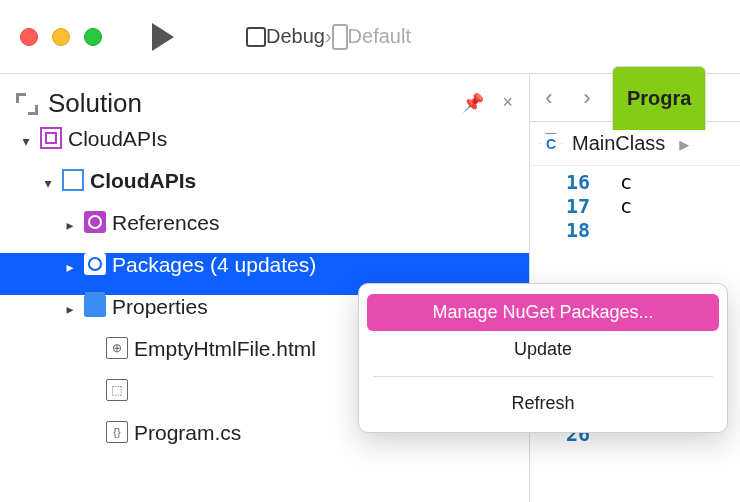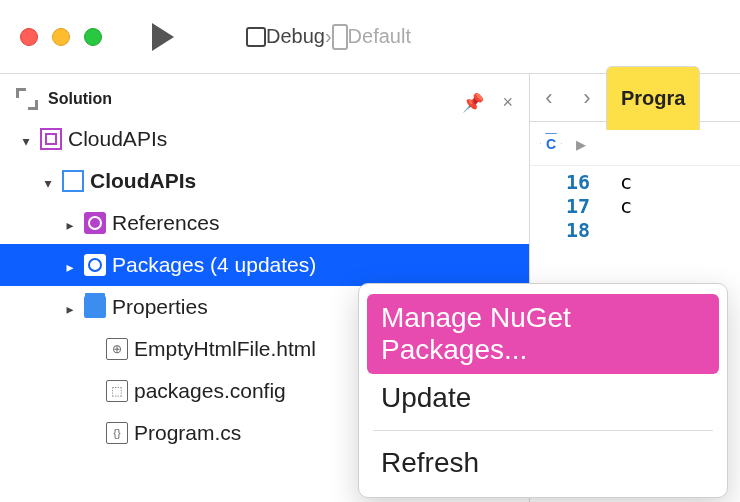--- a/index.html
+++ b/index.html
@@ -80,33 +80,33 @@
   }
   .sol-icon {
     width: 22px; height: 22px;
     margin-right: 10px;
     background:
       linear-gradient(#888 0 0) top left/10px 3px no-repeat,
       linear-gradient(#888 0 0) top left/3px 10px no-repeat,
       linear-gradient(#888 0 0) bottom right/10px 3px no-repeat,
       linear-gradient(#888 0 0) bottom right/3px 10px no-repeat;
   }
-  .sol-title { font-weight: 700; font-size: 16px; }
+  .sol-title { font-weight: 400; font-size: 26px; }
   .pin, .xclose {
     position: absolute; top: 14px;
     color: #888; font-size: 18px;
     cursor: default;
   }
   .pin { right: 44px; }
   .xclose { right: 16px; }
 
   
   .tree { font-size: 21px; user-select: none; }
   .row {
-    display: flex; align-items: center;
+    display: flex; 
     height: 42px;
     padding-left: 4px;
     gap: 6px;
   }
   .row.selected {
     background: #0d5fff;
     color: #fff;
   }
   .tw { width: 16px; text-align: center; color:#444;}
   .row.selected .tw { color:#fff; }
@@ -178,24 +178,24 @@
     border-bottom:1px solid #d9d9d9;
     height:48px;
   }
   .navbtn {
     width:38px; height:32px;
     display:flex; align-items:center; justify-content:center;
     color:#888; font-size:22px;
   }
   .tab {
     border:1px solid #d9d9d9; border-bottom:none;
-    background:#fde047;
+    background:#84cc16;
     padding:20px 14px;
     border-radius:6px 6px 0 0;
-    margin-left:0;
+    margin-left:6px;
     font-weight:700;
   }
   .crumb {
     display:flex; align-items:center;
     height:44px; padding-left:10px; gap:10px;
     border-bottom:1px solid #eee;
   }
   .hex {
     width:22px;height:22px;
     display:flex;align-items:center;justify-content:center;
@@ -219,22 +219,23 @@
     width:370px;
     background:#fff;
     border:1px solid #d0d0d0;
     border-radius:10px;
     box-shadow:0 10px 30px rgba(0,0,0,.18);
     padding:10px 0;
     z-index:10;
   }
   .ctx .mi {
     padding:8px 22px;
-    font-size:28px;
+    font-size:18px;
     color:#222;
+    text-align:center;
   }
   .ctx .mi.hl {
     background:#e74bb0;
     color:#fff;
     border-radius:6px;
     margin:0 8px;
     padding:8px 14px;
   }
   .ctx .sep {
     height:1px; background:#ddd;
@@ -303,41 +304,41 @@
       <div class="row">
         <span class="ind i3b"></span>
         <span class="tw none"></span>
         <span class="ico ico-html"></span>
         <span>EmptyHtmlFile.html</span>
       </div>
       <div class="row">
         <span class="ind i3b"></span>
         <span class="tw none"></span>
         <span class="ico ico-config"></span>
-        <span>packages.config</span>
       </div>
       <div class="row">
         <span class="ind i3b"></span>
         <span class="tw none"></span>
         <span class="ico ico-cs"></span>
         <span>Program.cs</span>
       </div>
     </div>
   </div>
 
   <div class="editor">
     <div class="tabstrip">
       <div class="navbtn">‹</div>
       <div class="navbtn">›</div>
       <div class="tab">
         <span>Progra</span>
       </div>
     </div>
     <div class="crumb">
       <span class="hex">C</span>
+      <span>MainClass</span>
       <span class="chev" style="margin-left:4px;">▸</span>
     </div>
     <div class="code">
       <div class="ln">
           <span class="gut">16</span>
           <span class="kw">c</span>
         </div>
       <div class="ln">
           <span class="gut">17</span>
           <span class="kw">c</span>

